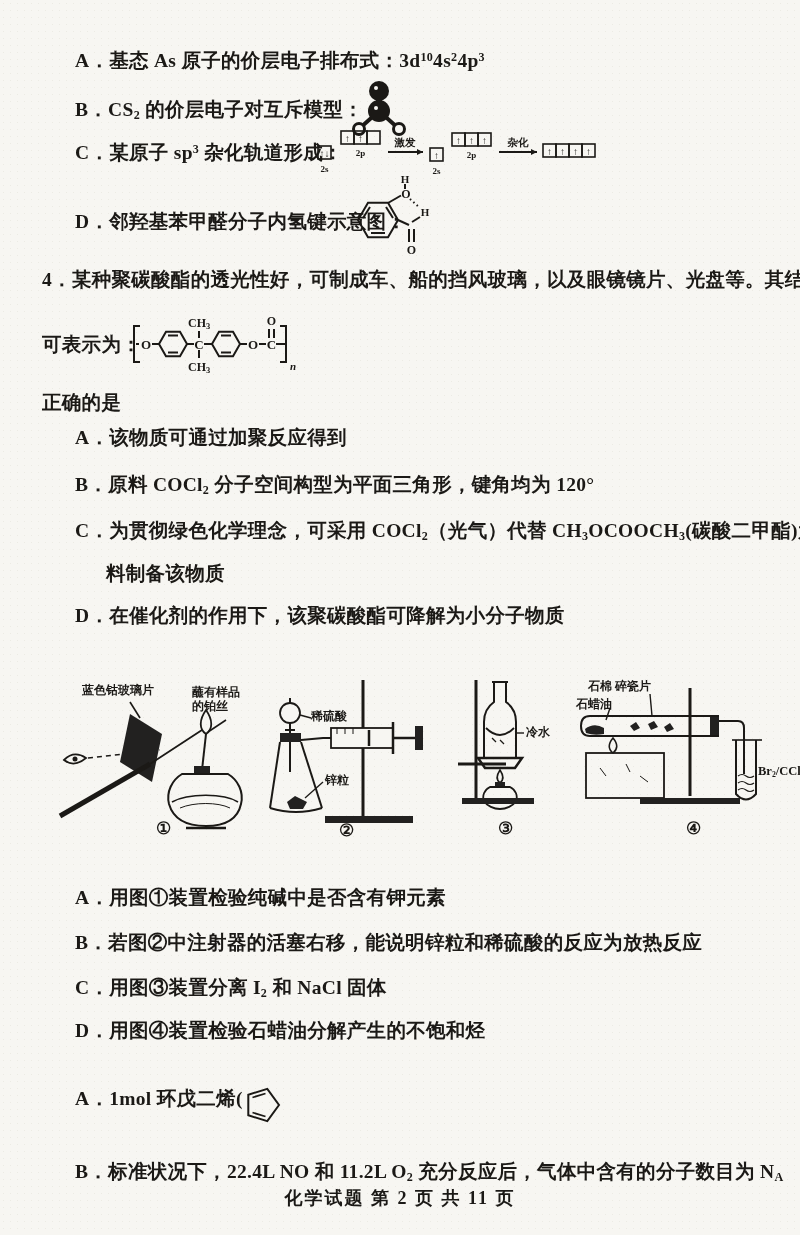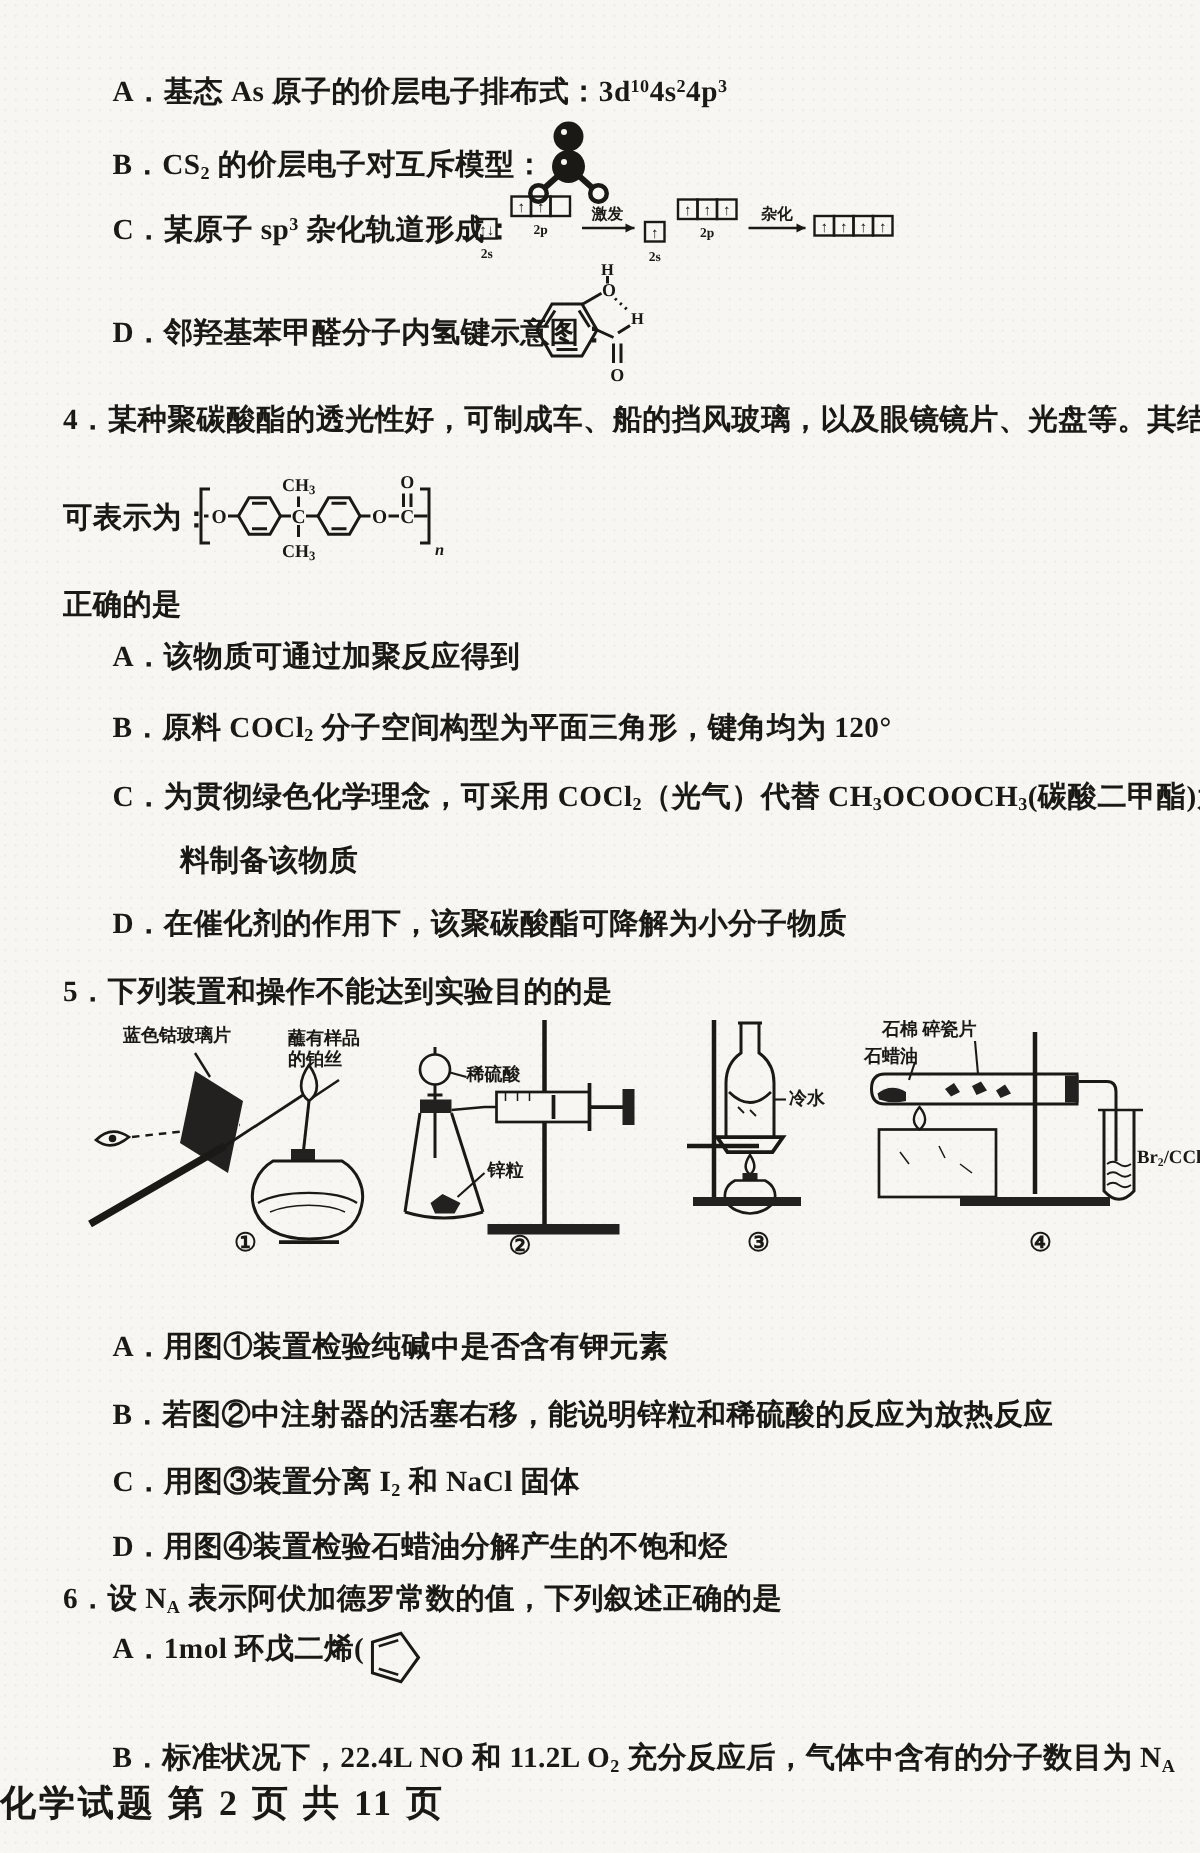--- a/index.html
+++ b/index.html
@@ -11,21 +11,21 @@
     font-family:"Liberation Serif","DejaVu Serif",serif;
     color:#1b1916;font-weight:700;
   }
   .t{position:absolute;font-size:19.5px;white-space:nowrap;letter-spacing:0.3px;}
   .small{position:absolute;font-size:12px;white-space:nowrap;letter-spacing:0;}
   .tiny{position:absolute;font-size:12.5px;white-space:nowrap;}
   .num{position:absolute;font-size:17px;}
   sub,sup{font-size:0.62em;line-height:0;margin-top:14px;}
   sup{vertical-align:0.5em;}
   sub{vertical-align:-0.25em;}
-  .footer{position:absolute;left:0;right:0;font-size:24px;letter-spacing:2px;}
+  .footer{position:absolute;left:0;right:0;text-align:center;font-size:18px;letter-spacing:2px;}
   svg{position:absolute;overflow:visible;}
   svg text{font-family:inherit;font-weight:700;fill:#1b1916;}
   .flexrow{position:absolute;display:flex;align-items:flex-start;font-size:19.5px;white-space:nowrap;letter-spacing:0.3px;}
   .flexrow svg{position:static;}
 </style>
 </head>
 <body>
 
 <div class="page">
 
@@ -141,24 +141,23 @@
     <text x="127" y="48.5" font-size="13" text-anchor="middle">O</text>
     <text x="145.5" y="48.5" font-size="13" text-anchor="middle">C</text>
     <text x="145.5" y="25" font-size="12" text-anchor="middle">O</text>
     <text x="164" y="70" font-size="11" font-style="italic">n</text>
   </svg>
 
   <div class="t" style="left:42px;top:389px">正确的是</div>
   <div class="t" style="left:75px;top:424px">A．该物质可通过加聚反应得到</div>
   <div class="t" style="left:75px;top:471px"><span>B．原料 COCl</span><sub>2</sub><span> 分子空间构型为平面三角形，键角均为 120°</span></div>
   <div class="t" style="left:75px;top:517px"><span>C．为贯彻绿色化学理念，可采用 COCl</span><sub>2</sub><span>（光气）代替 CH</span><sub>3</sub><span>OCOOCH</span><sub>3</sub><span>(碳酸二甲酯)为原</span></div>
-  <div class="t" style="left:120px;top:560px">料制备该物质</div>
+  <div class="t" style="left:106px;top:560px">料制备该物质</div>
   <div class="t" style="left:75px;top:602px">D．在催化剂的作用下，该聚碳酸酯可降解为小分子物质</div>
 
-  <div class="t" style="left:42px;top:647px">5．下列装置和操作不能达到实验目的的是</div>
 
   <div style="position:absolute;left:30px;top:676px;width:766px;height:172px">
 
     <div style="position:absolute;left:0;top:0;width:235px;height:172px">
       <svg style="left:0;top:0" width="235" height="172" viewBox="0 0 235 172">
         <line x1="100" y1="26" x2="110" y2="42" stroke="#1b1916" stroke-width="1.6"></line>
         <line x1="196" y1="44" x2="178" y2="56" stroke="#1b1916" stroke-width="1.6"></line>
         <path d="M34,84 Q44,74 56,82 Q44,92 34,84 Z" stroke="#1b1916" stroke-width="1.8" fill="none"></path>
         <circle cx="45" cy="83" r="2.5" fill="#1b1916"></circle>
         <line x1="58" y1="82" x2="130" y2="74" stroke="#1b1916" stroke-width="1.6" stroke-dasharray="5,4"></line>
@@ -258,21 +257,20 @@
       <div class="tiny" style="left:188px;top:88px"><span>Br</span><sub>2</sub><span>/CCl</span></div>
       <div class="num" style="left:116px;top:142px">④</div>
     </div>
   </div>
 
   <div class="t" style="left:75px;top:929px">B．若图②中注射器的活塞右移，能说明锌粒和稀硫酸的反应为放热反应</div>
   <div class="t" style="left:75px;top:884px">A．用图①装置检验纯碱中是否含有钾元素</div>
   <div class="t" style="left:75px;top:974px"><span>C．用图③装置分离 I</span><sub>2</sub><span> 和 NaCl 固体</span></div>
   <div class="t" style="left:75px;top:1017px">D．用图④装置检验石蜡油分解产生的不饱和烃</div>
 
-  <div class="t" style="left:42px;top:1052px"><span>6．设 N</span><sub>A</sub><span> 表示阿伏加德罗常数的值，下列叙述正确的是</span></div>
 
   <div class="flexrow" style="left:75px;top:1085px;height:48px">
     <span>A．1mol 环戊二烯(</span>
     <svg width="40" height="42" viewBox="0 0 40 42">
       <polygon points="36,20 24.3,36.2 5.3,30.3 5.3,9.7 24.3,3.8" stroke="#1b1916" stroke-width="2" fill="none"></polygon>
       <line x1="9.5" y1="12.5" x2="22.5" y2="8.5" stroke="#1b1916" stroke-width="1.8"></line>
       <line x1="9.5" y1="27.5" x2="22.5" y2="31.5" stroke="#1b1916" stroke-width="1.8"></line>
     </svg>
   </div>
 

